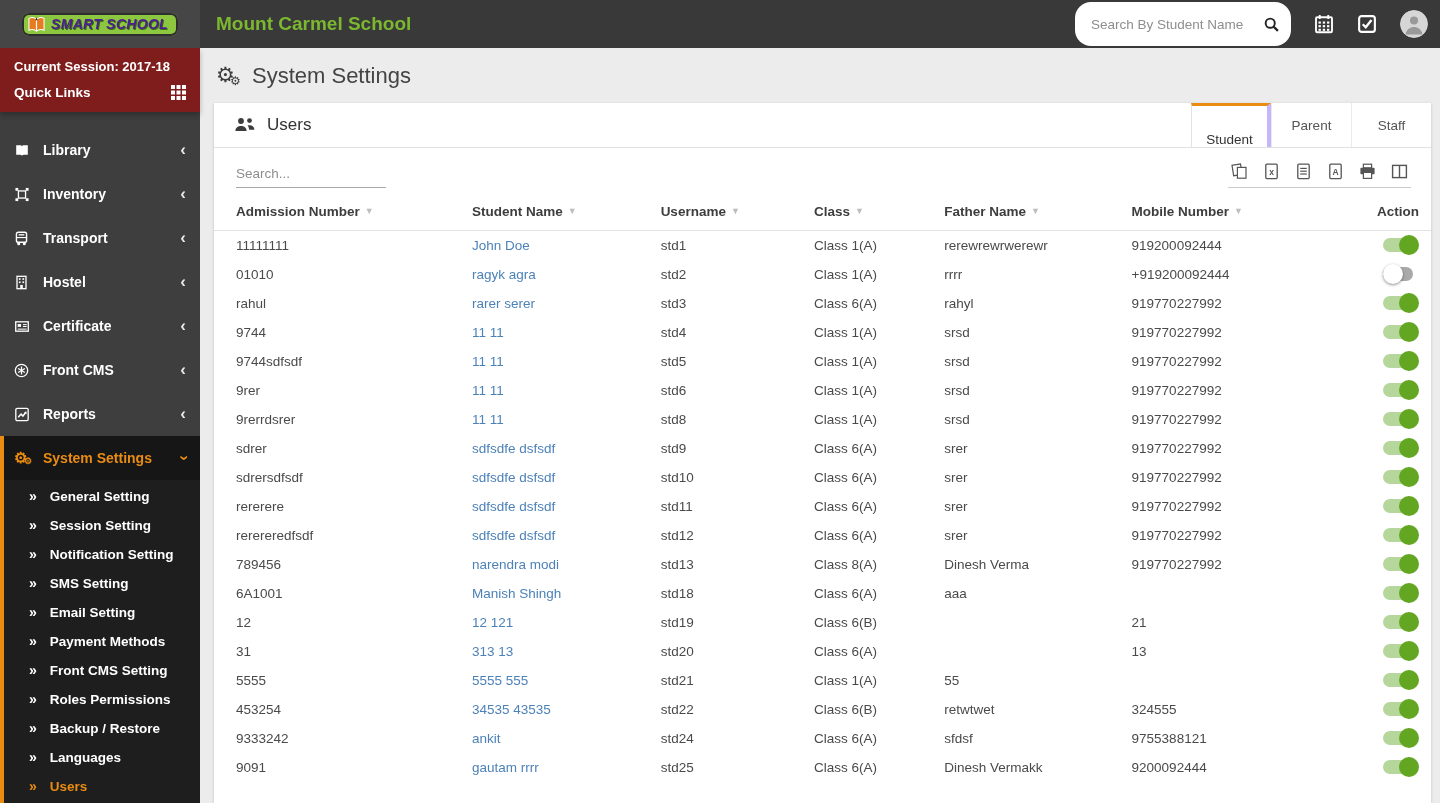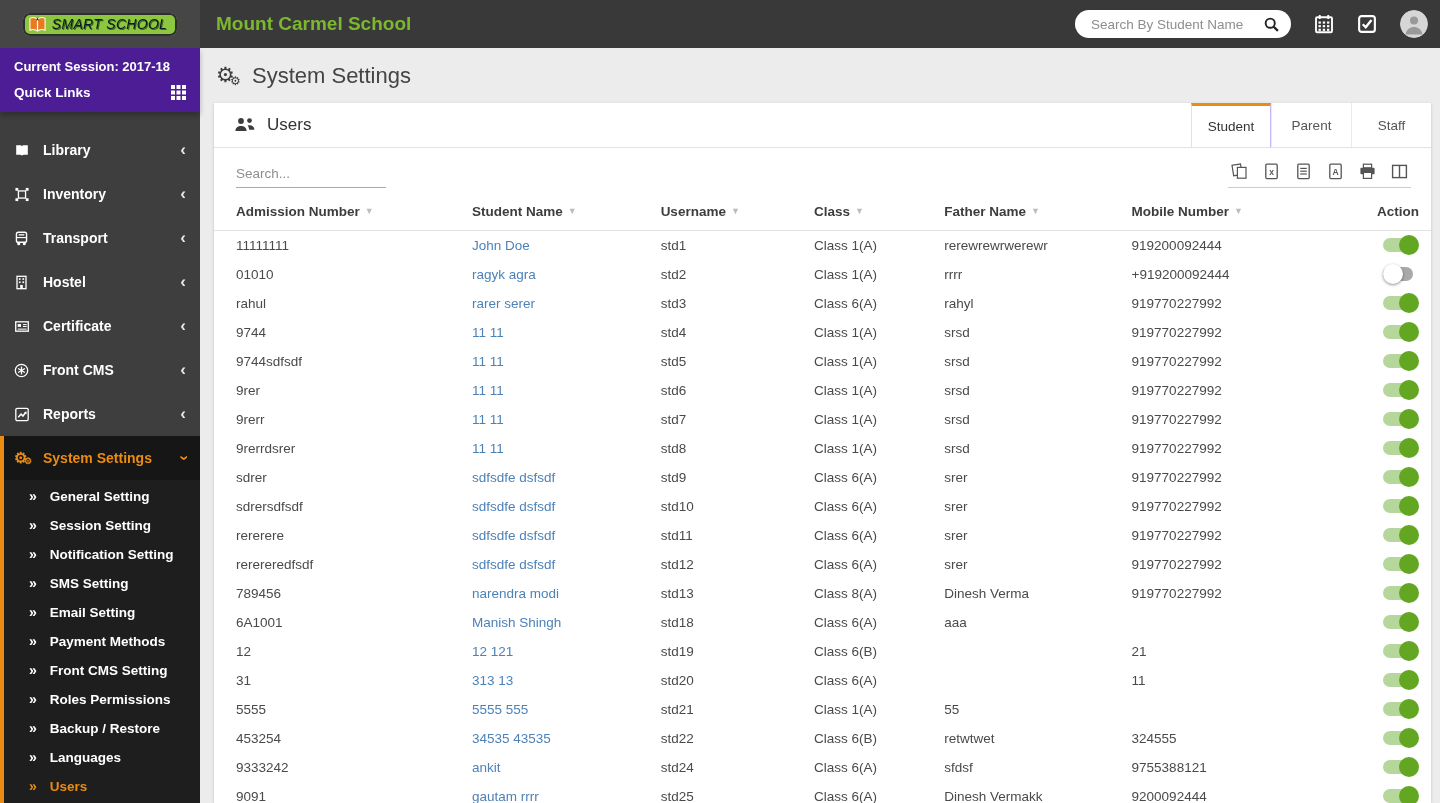--- a/index.html
+++ b/index.html
@@ -11,31 +11,31 @@
   }
   :root{
     --orange:#ea8c11; --green:#7cb82f; --logo-green:#8dc63f;
     --link:#4d82b8; --toggle-on:#63a621; --toggle-track:#b5d79b;
   }
   svg{display:block;}
   
   .navbar{position:fixed;top:0;left:0;width:1440px;height:48px;background:#393939;display:flex;align-items:center;z-index:20;}
   .brand-box{width:200px;height:48px;background:#464646;display:flex;align-items:center;justify-content:center;flex:none;}
   .logo-pill{display:flex;align-items:center;gap:5px;background:var(--logo-green);border-radius:7px;padding:3px 10px 3px 5px;box-shadow:0 0 0 2px #2e2e2e inset;}
-  .logo-text{font-size:14px;font-weight:normal;font-style:italic;color:#0f172a;letter-spacing:.3px;text-shadow:1px 1px 0 #3a6b12;white-space:nowrap;}
+  .logo-text{font-size:14px;font-weight:bold;font-style:italic;color:#4c1d95;letter-spacing:.3px;text-shadow:1px 1px 0 #3a6b12;white-space:nowrap;}
   .school-name{color:var(--green);font-size:19px;font-weight:bold;margin-left:16px;}
   .nav-right{margin-left:auto;display:flex;align-items:center;gap:23px;padding-right:12px;}
-  .search-pill{background:#fff;border-radius:16px;height:28px;width:216px;display:flex;align-items:center;padding:0 11px 0 14px;}
+  .search-pill{background:#fff;border-radius:16px;height:44px;width:216px;display:flex;align-items:center;padding:0 11px 0 14px;}
   .search-pill input{border:0;outline:0;flex:1;min-width:0;font-size:13.5px;color:#333;font-family:inherit;background:transparent;}
   .search-pill input::placeholder{color:#8e8e8e;}
   .nav-ic{width:20px;height:20px;cursor:pointer;}
   .avatar{width:28px;height:28px;border-radius:50%;overflow:hidden;cursor:pointer;}
   
   .sidebar{position:fixed;top:48px;left:0;width:200px;height:755px;background:#3e3e3e;color:#fff;z-index:10;}
-  .session-block{background:#4c1d95;padding:11px 14px 12px;box-shadow:0 3px 5px rgba(0,0,0,.25);}
+  .session-block{background:#7f1d1d;padding:11px 14px 12px;box-shadow:0 3px 5px rgba(0,0,0,.25);}
   .session-label{font-size:13px;font-weight:bold;margin-bottom:11px;}
   .quick-links{display:flex;align-items:flex-end;justify-content:space-between;font-size:13.5px;font-weight:bold;cursor:pointer;}
   .menu{padding-top:16px;}
   .menu-item{display:flex;align-items:center;padding:14px;font-size:14px;font-weight:bold;cursor:pointer;color:#fff;}
   .mi-icon{width:18px;height:16px;margin-right:11px;display:flex;align-items:center;flex:none;}
   .mi-chev{margin-left:auto;font-size:17px;line-height:10px;color:#e8e8e8;font-weight:bold;}
   .active-group{border-left:4px solid var(--orange);background:#161616;}
   .active-group .menu-item{padding-left:10px;color:var(--orange);}
   .active-group .menu-item .mi-chev{color:var(--orange);transform:rotate(-90deg);}
   .cogs{position:relative;width:18px;height:16px;}
@@ -50,21 +50,21 @@
   .page-head{height:55px;display:flex;align-items:center;padding-left:16px;font-size:22px;color:#444;gap:10px;}
   .cogs-lg{position:relative;width:26px;height:24px;}
   .cogs-lg .g1{font-size:21px;line-height:21px;position:absolute;left:0;top:0;}
   .cogs-lg .g2{font-size:12px;line-height:12px;position:absolute;left:14px;top:11px;}
   .panel{margin:0 9px 0 14px;background:#fff;box-shadow:0 1px 3px rgba(0,0,0,.18);height:700px;overflow:hidden;}
   .panel-head{display:flex;align-items:stretch;height:45px;border-bottom:1px solid #e2e2e2;}
   .panel-title{display:flex;align-items:center;gap:11px;padding-left:20px;font-size:17px;color:#333;}
   .panel-title .usr-ic{width:22px;height:16px;color:#3c3c3c;}
   .tabs{margin-left:auto;display:flex;}
   .tab{min-width:80px;display:flex;align-items:center;justify-content:center;font-size:13.5px;color:#555;border-left:1px solid #eaeaea;cursor:pointer;padding:0 14px;}
-  .tab.active{border-top:3px solid var(--orange);color:#333;background:#fff;border-left:1px solid #e2e2e2;border-right:1px solid #c4b5fd;}
+  .tab.active{border-top:3px solid var(--orange);color:#333;background:#fff;border-left:1px solid #e2e2e2;border-right:4px solid #c4b5fd;align-items:flex-end;}
   .toolbar{display:flex;align-items:center;justify-content:space-between;padding:14px 20px 6px 22px;}
   .tbl-search input{border:0;border-bottom:1px solid #a9a9a9;width:150px;font-size:13.5px;padding:4px 0 6px;outline:none;color:#333;font-family:inherit;background:transparent;}
   .tbl-search input::placeholder{color:#8e8e8e;}
   .export-icons{display:flex;align-items:center;gap:15px;border-bottom:1px solid #ccc;padding:0 3px 7px;color:#555;}
   .export-icons .exp{width:17px;height:17px;cursor:pointer;}
   
   table{width:100%;border-collapse:collapse;table-layout:fixed;}
   thead th{text-align:left;font-size:13.5px;color:#3d3d3d;font-weight:bold;padding:10px 0 11px;border-bottom:1px solid #e3e3e3;}
   th.c-adm, td.c-adm{padding-left:22px;}
   th.c-act, td.c-act{text-align:right;padding-right:12px;}
@@ -471,29 +471,20 @@
           <tr>
             <td class="c-adm">9rer</td>
             <td class="c-stu"><a class="link">11 11</a></td>
             <td class="c-usr">std6</td>
             <td class="c-cls">Class 1(A)</td>
             <td class="c-fat">srsd</td>
             <td class="c-mob">919770227992</td>
             <td class="c-act"><span class="toggle"><span class="track"></span><span class="knob"></span></span></td>
           </tr>
           <tr>
-            <td class="c-adm">9rerr</td>
-            <td class="c-stu"><a class="link">11 11</a></td>
-            <td class="c-usr">std7</td>
-            <td class="c-cls">Class 1(A)</td>
-            <td class="c-fat">srsd</td>
-            <td class="c-mob">919770227992</td>
-            <td class="c-act"><span class="toggle"><span class="track"></span><span class="knob"></span></span></td>
-          </tr>
-          <tr>
             <td class="c-adm">9rerrdsrer</td>
             <td class="c-stu"><a class="link">11 11</a></td>
             <td class="c-usr">std8</td>
             <td class="c-cls">Class 1(A)</td>
             <td class="c-fat">srsd</td>
             <td class="c-mob">919770227992</td>
             <td class="c-act"><span class="toggle"><span class="track"></span><span class="knob"></span></span></td>
           </tr>
           <tr>
             <td class="c-adm">sdrer</td>
@@ -557,21 +548,21 @@
             <td class="c-fat"></td>
             <td class="c-mob">21</td>
             <td class="c-act"><span class="toggle"><span class="track"></span><span class="knob"></span></span></td>
           </tr>
           <tr>
             <td class="c-adm">31</td>
             <td class="c-stu"><a class="link">313 13</a></td>
             <td class="c-usr">std20</td>
             <td class="c-cls">Class 6(A)</td>
             <td class="c-fat"></td>
-            <td class="c-mob">11</td>
+            <td class="c-mob">13</td>
             <td class="c-act"><span class="toggle"><span class="track"></span><span class="knob"></span></span></td>
           </tr>
           <tr>
             <td class="c-adm">5555</td>
             <td class="c-stu"><a class="link">5555 555</a></td>
             <td class="c-usr">std21</td>
             <td class="c-cls">Class 1(A)</td>
             <td class="c-fat">55</td>
             <td class="c-mob"></td>
             <td class="c-act"><span class="toggle"><span class="track"></span><span class="knob"></span></span></td>

